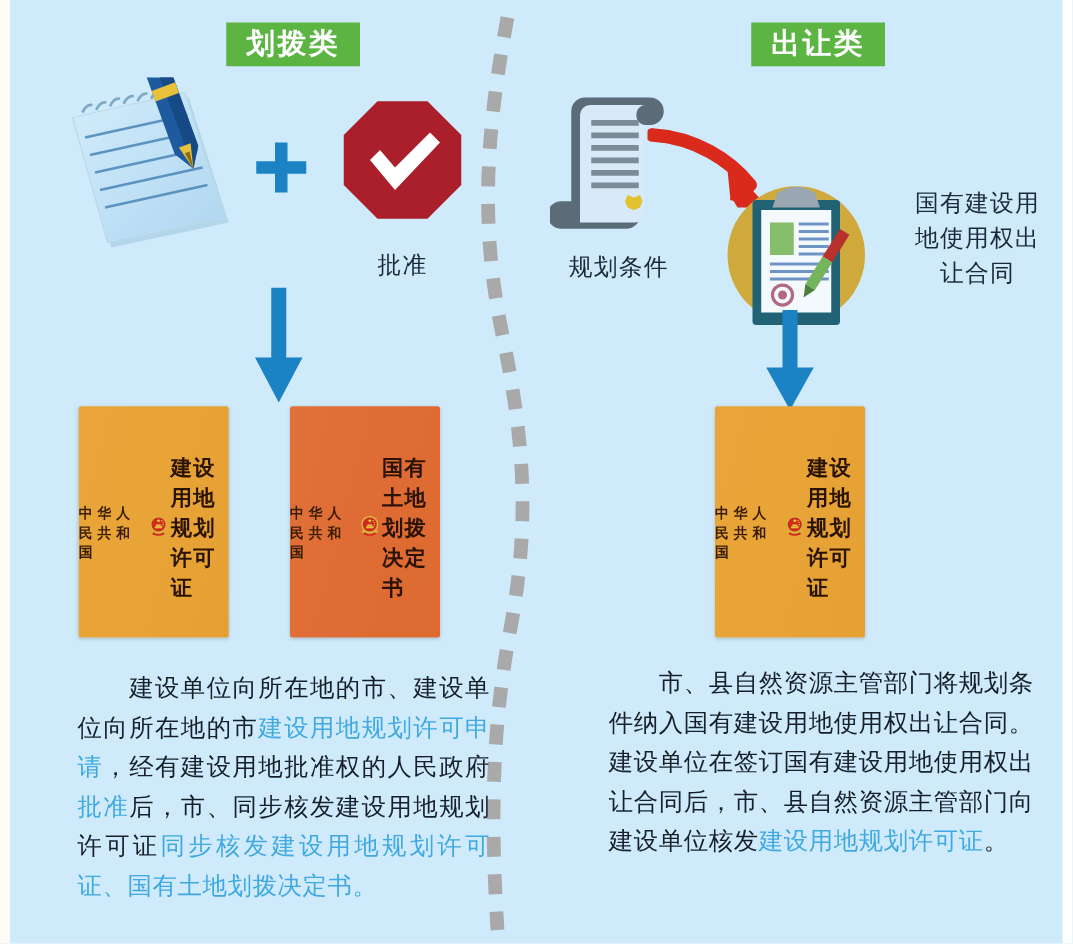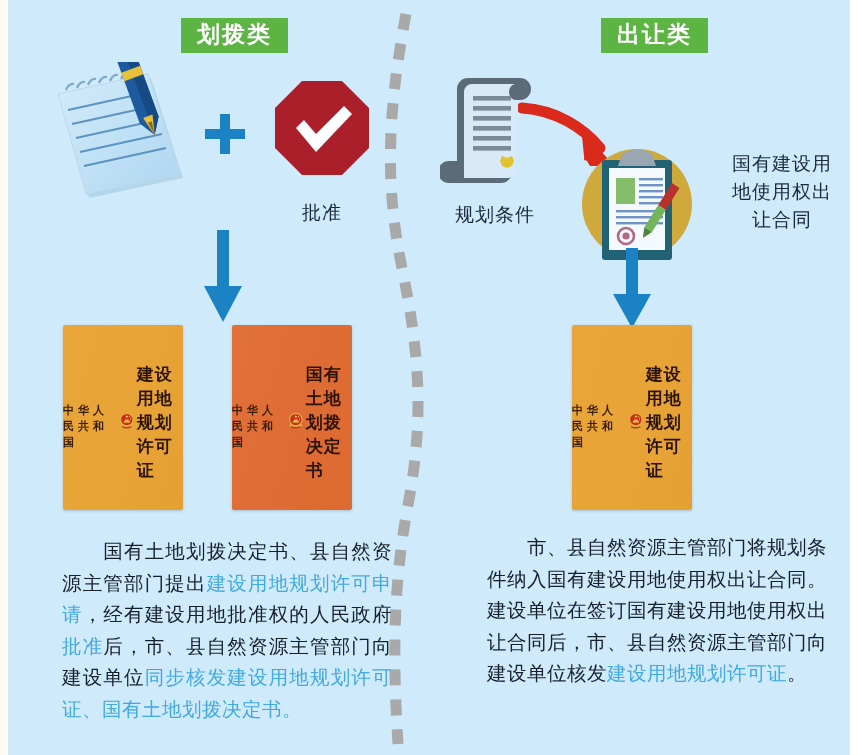--- a/index.html
+++ b/index.html
@@ -224,21 +224,21 @@
       </g>
       <rect x="14" y="19" width="12" height="3.4" fill="#e8c13c"></rect>
       <rect x="16" y="16" width="8" height="3" fill="#e8c13c"></rect>
       <path d="M8 25 q12 7 24 0 l1.5 4 q-13 7 -27 0 Z" fill="#d8b23a"></path>
       <path d="M11 29 q9 5 18 0 l1 3 q-10 5 -20 0 Z" fill="#cf2a20"></path>
     </svg>
     <div class="cert-name">国有土地
 划拨决定书</div>
   </div>
 
-  <div class="para" id="para-left"><span>　　国有土地划拨决定书、县自然资源主管部门提出</span><span class="hl">建设用地规划许可申请</span><span>，经有建设用地批准权的人民政府</span><span class="hl">批准</span><span>后，市、县自然资源主管部门向建设单位</span><span class="hl">同步核发建设用地规划许可证、国有土地划拨决定书。</span></div>
+  <div class="para" id="para-left"><span>　　建设单位向所在地的市、建设单位向所在地的市</span><span class="hl">建设用地规划许可申请</span><span>，经有建设用地批准权的人民政府</span><span class="hl">批准</span><span>后，市、同步核发建设用地规划许可证</span><span class="hl">同步核发建设用地规划许可证、国有土地划拨决定书。</span></div>
 
   <div class="panel-title" id="title-right">出让类</div>
 
   <svg class="icon-abs" style="left:440px; top:70px; width:106px; height:128px;" viewBox="0 0 106 128" xmlns="http://www.w3.org/2000/svg">
     <path d="M22 8 h58 a11 11 0 0 1 0 22 h-8 v72 a11 11 0 0 1 -11 11 h-52 a11 11 0 0 1 0 -22 h8 v-72 a11 11 0 0 1 11 -11 Z" fill="#5b6b78"></path>
     <path d="M26 14 h50 a7 8 0 0 0 0 16 v70 a8 8 0 0 1 -8 8 h-44 V22 a8 8 0 0 1 8 -8 Z" fill="#d8eaf7"></path>
     <g fill="#7b8b98">
       <rect x="33" y="26" width="38" height="4.6"></rect>
       <rect x="33" y="36" width="38" height="4.6"></rect>
       <rect x="33" y="46" width="38" height="4.6"></rect>

